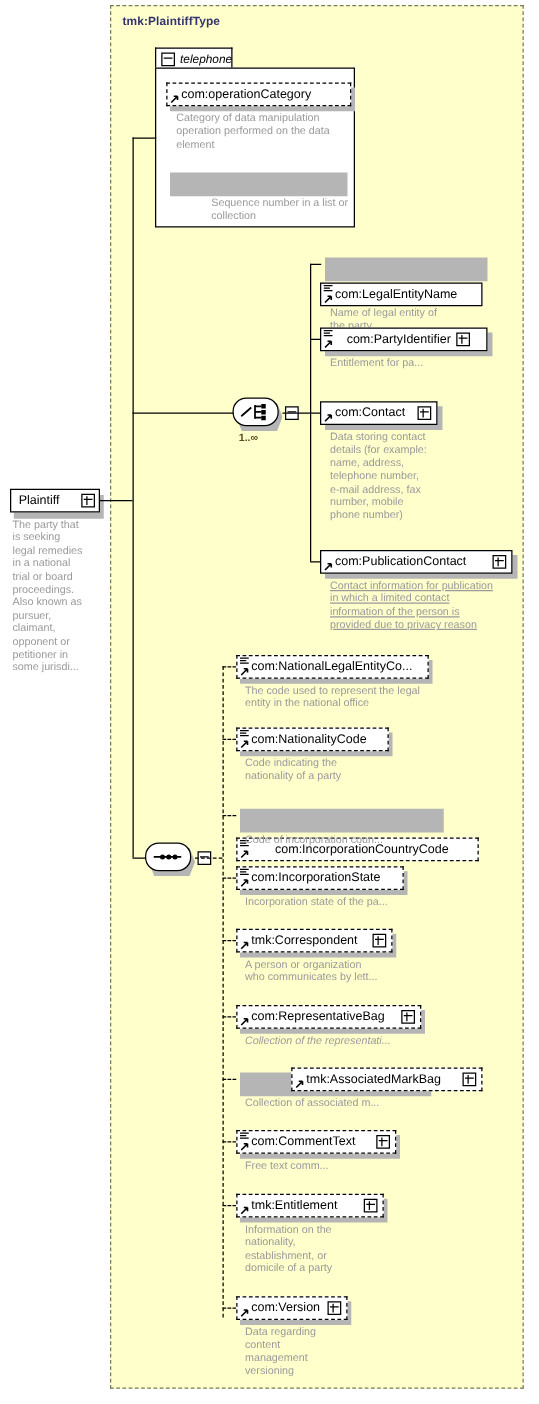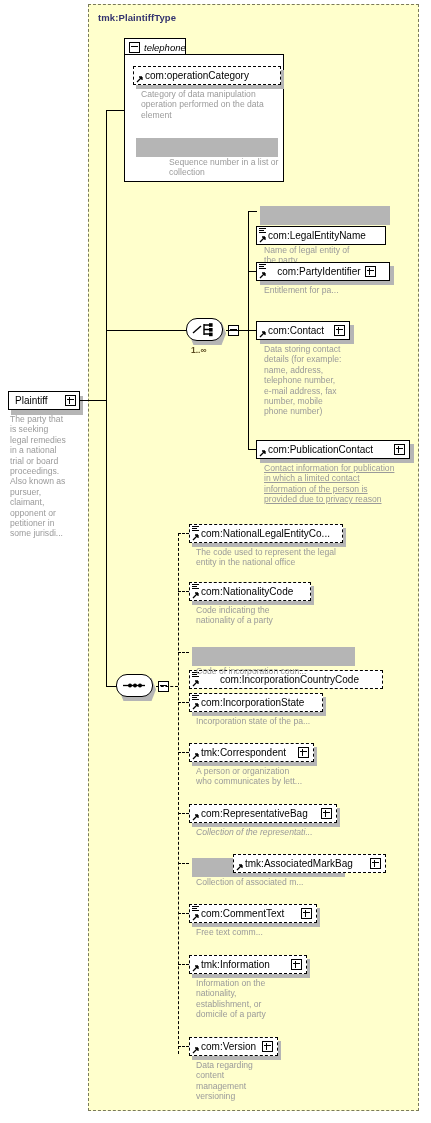--- a/index.html
+++ b/index.html
@@ -469,21 +469,21 @@
   <div class="desc" style="left:196px;top:927px;width:170px;">Free text comm...</div>
 
   <div class="ln dash-h" style="left:178px;top:964px;width:11px;"></div>
   <div class="node-shadow" style="left:192px;top:959px;width:118px;height:19px;"></div>
   <div class="node dashed" style="left:189px;top:955px;width:118px;justify-content:space-between;">
     <span class="glyph-arrow">
       <svg width="8" height="8" viewBox="0 0 8 8">
           <path d="M1 7 L6 2 M6 2 L3 2 M6 2 L6 5" stroke="#000" stroke-width="1.3" fill="none"></path>
         </svg>
     </span>
-    <span class="node-label">tmk:Information</span>
+    <span class="node-label">tmk:Entitlement</span>
     <span class="node-expander"></span>
   </div>
   <div class="desc" style="left:196px;top:978px;width:170px;">Information on the
 nationality,
 establishment, or
 domicile of a party</div>
 
   <div class="ln dash-h" style="left:178px;top:1046px;width:11px;"></div>
   <div class="node-shadow" style="left:192px;top:1041px;width:89px;height:19px;"></div>
   <div class="node dashed" style="left:189px;top:1037px;width:89px;justify-content:space-between;">

